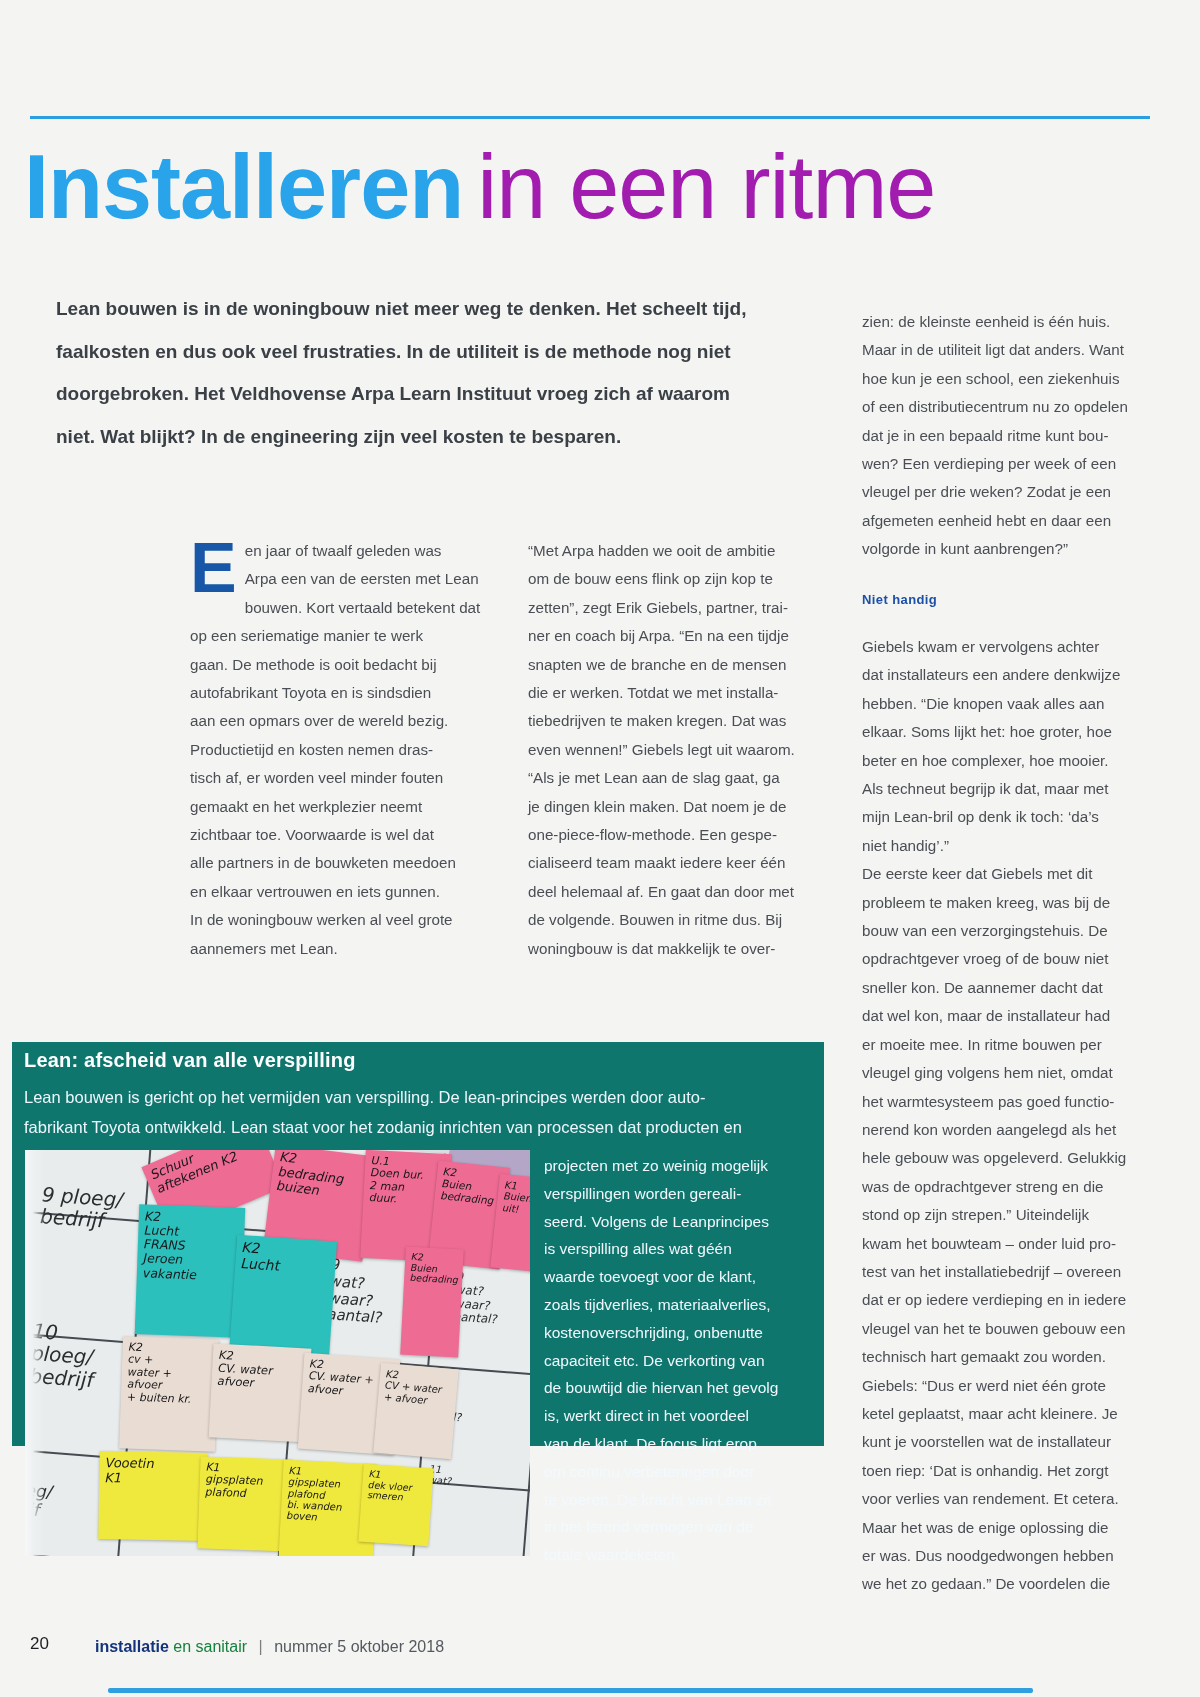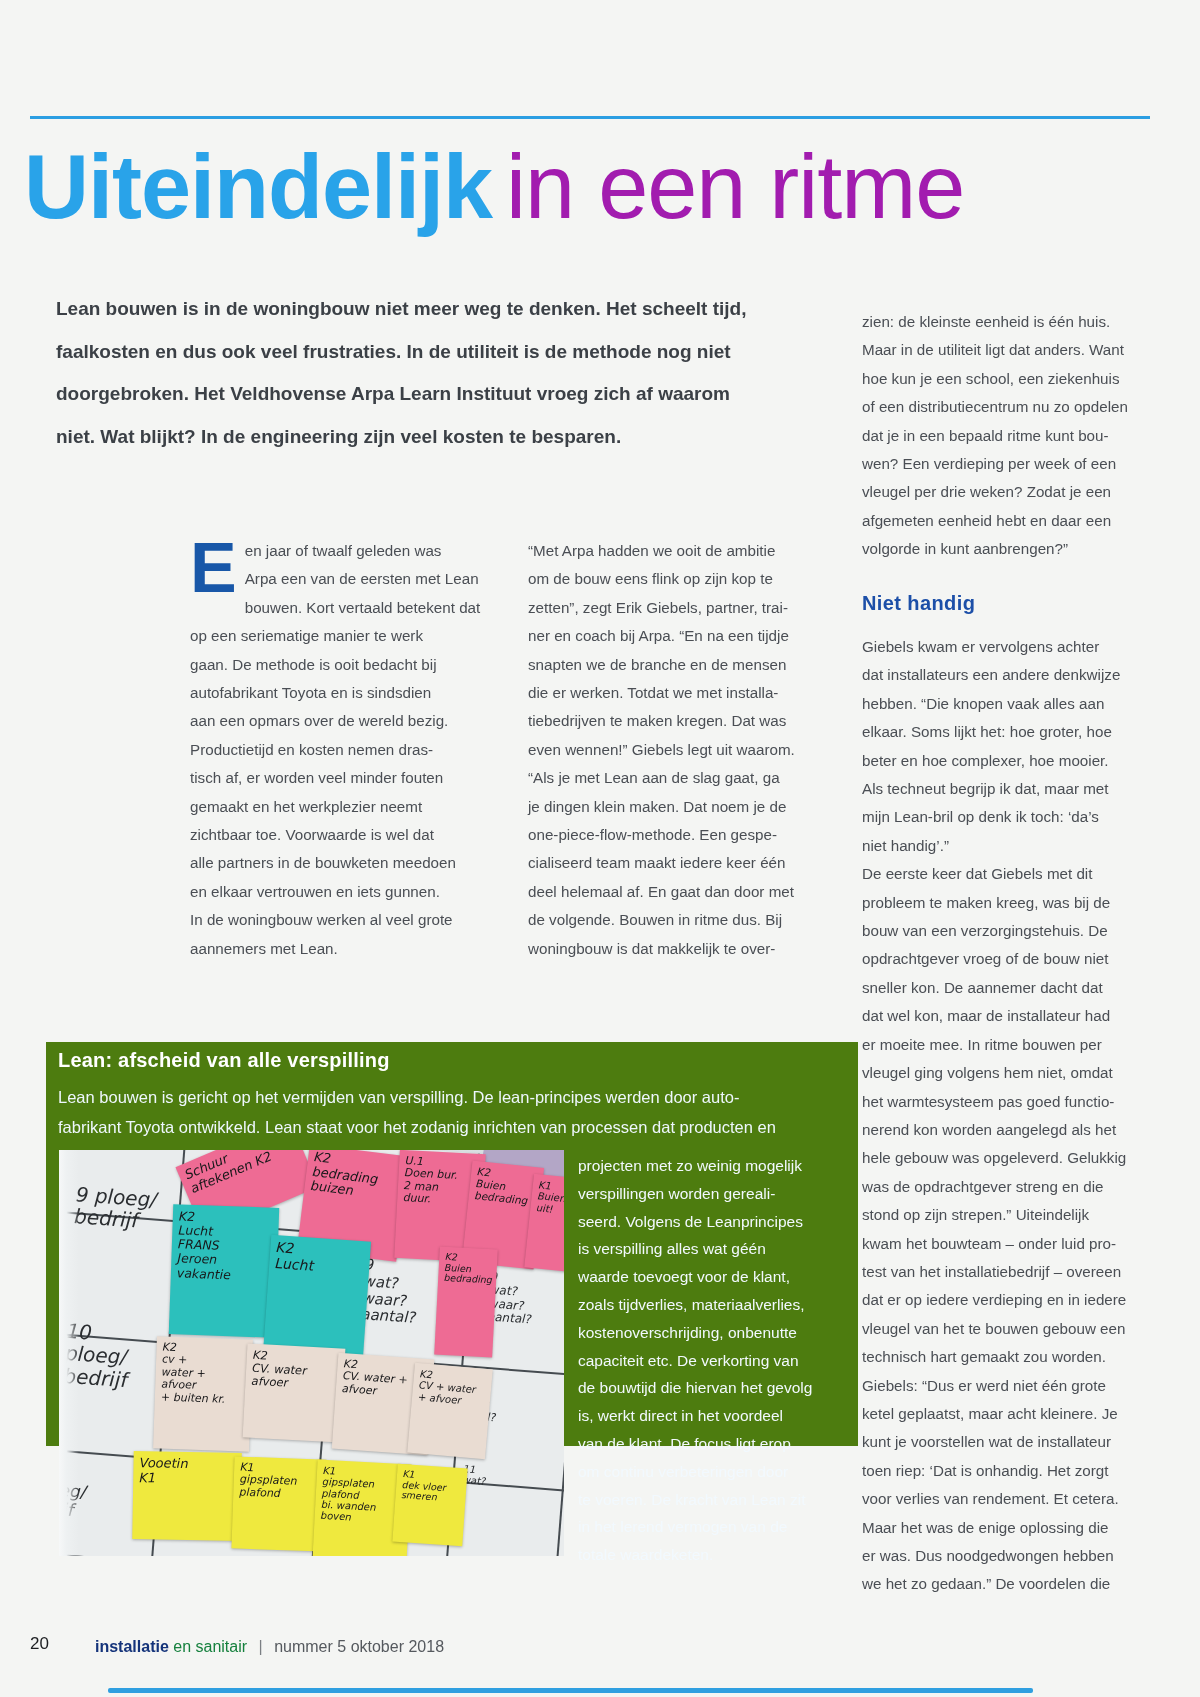--- a/index.html
+++ b/index.html
@@ -29,25 +29,25 @@
   
   .col { position:absolute; width:310px; font-size:15.2px; line-height:28.4px;
          color:#4a4e54; }
   .col .coltext { white-space:pre-line; }
   .col1 { left:190px; top:537px; }
   .col2 { left:528px; top:537px; }
   .col3a { left:862px; top:308px; }
   .col3b { left:862px; top:633px; }
   .dropcap { float:left; font-size:70px; line-height:56px; font-weight:700;
              color:#1857a8; margin:3px 8px 0 0; }
-  .subhead { position:absolute; left:862px; top:592px; font-size:20px;
+  .subhead { position:absolute; left:862px; top:592px; font-size:13px;
              font-weight:700; color:#1c4fa8; letter-spacing:.4px; }
   
-  .infobox { position:absolute; left:46px; top:1042px; width:812px; height:404px;
-             background:#4d7c0f; color:#fff; }
+  .infobox { position:absolute; left:12px; top:1042px; width:812px; height:404px;
+             background:#0f766e; color:#fff; }
   .infobox-heading { position:absolute; left:12px; top:7px; font-size:20px;
                      font-weight:700; letter-spacing:.2px; }
   .infobox-intro { position:absolute; left:12px; top:40px; width:792px;
                    font-size:16.5px; line-height:30px; white-space:pre-line;
                    color:#eef7fd; }
   .infobox-body { position:absolute; left:532px; top:110px; width:274px;
                   font-size:15.5px; line-height:27.8px; white-space:pre-line;
                   color:#f2f9fe; }
   
   .photo { position:absolute; left:13px; top:108px; width:505px; height:406px;
@@ -112,21 +112,21 @@
                   height:5px; background:#2f9fe0; border-radius:2px; }
 </style>
 </head>
 <body>
 
 <div class="page">
 
   <div class="header-rule"></div>
 
   <div class="title">
-    <span class="title-bold">Uiteindelijk</span><span class="title-light">in een ritme</span>
+    <span class="title-bold">Installeren</span><span class="title-light">in een ritme</span>
   </div>
 
   <div class="lead">Lean bouwen is in de woningbouw niet meer weg te denken. Het scheelt tijd,
 faalkosten en dus ook veel frustraties. In de utiliteit is de methode nog niet
 doorgebroken. Het Veldhovense Arpa Learn Instituut vroeg zich af waarom
 niet. Wat blijkt? In de engineering zijn veel kosten te besparen.</div>
 
   <div class="col col1">
     <span class="dropcap">E</span><span class="coltext">en jaar of twaalf geleden was
 Arpa een van de eersten met Lean

